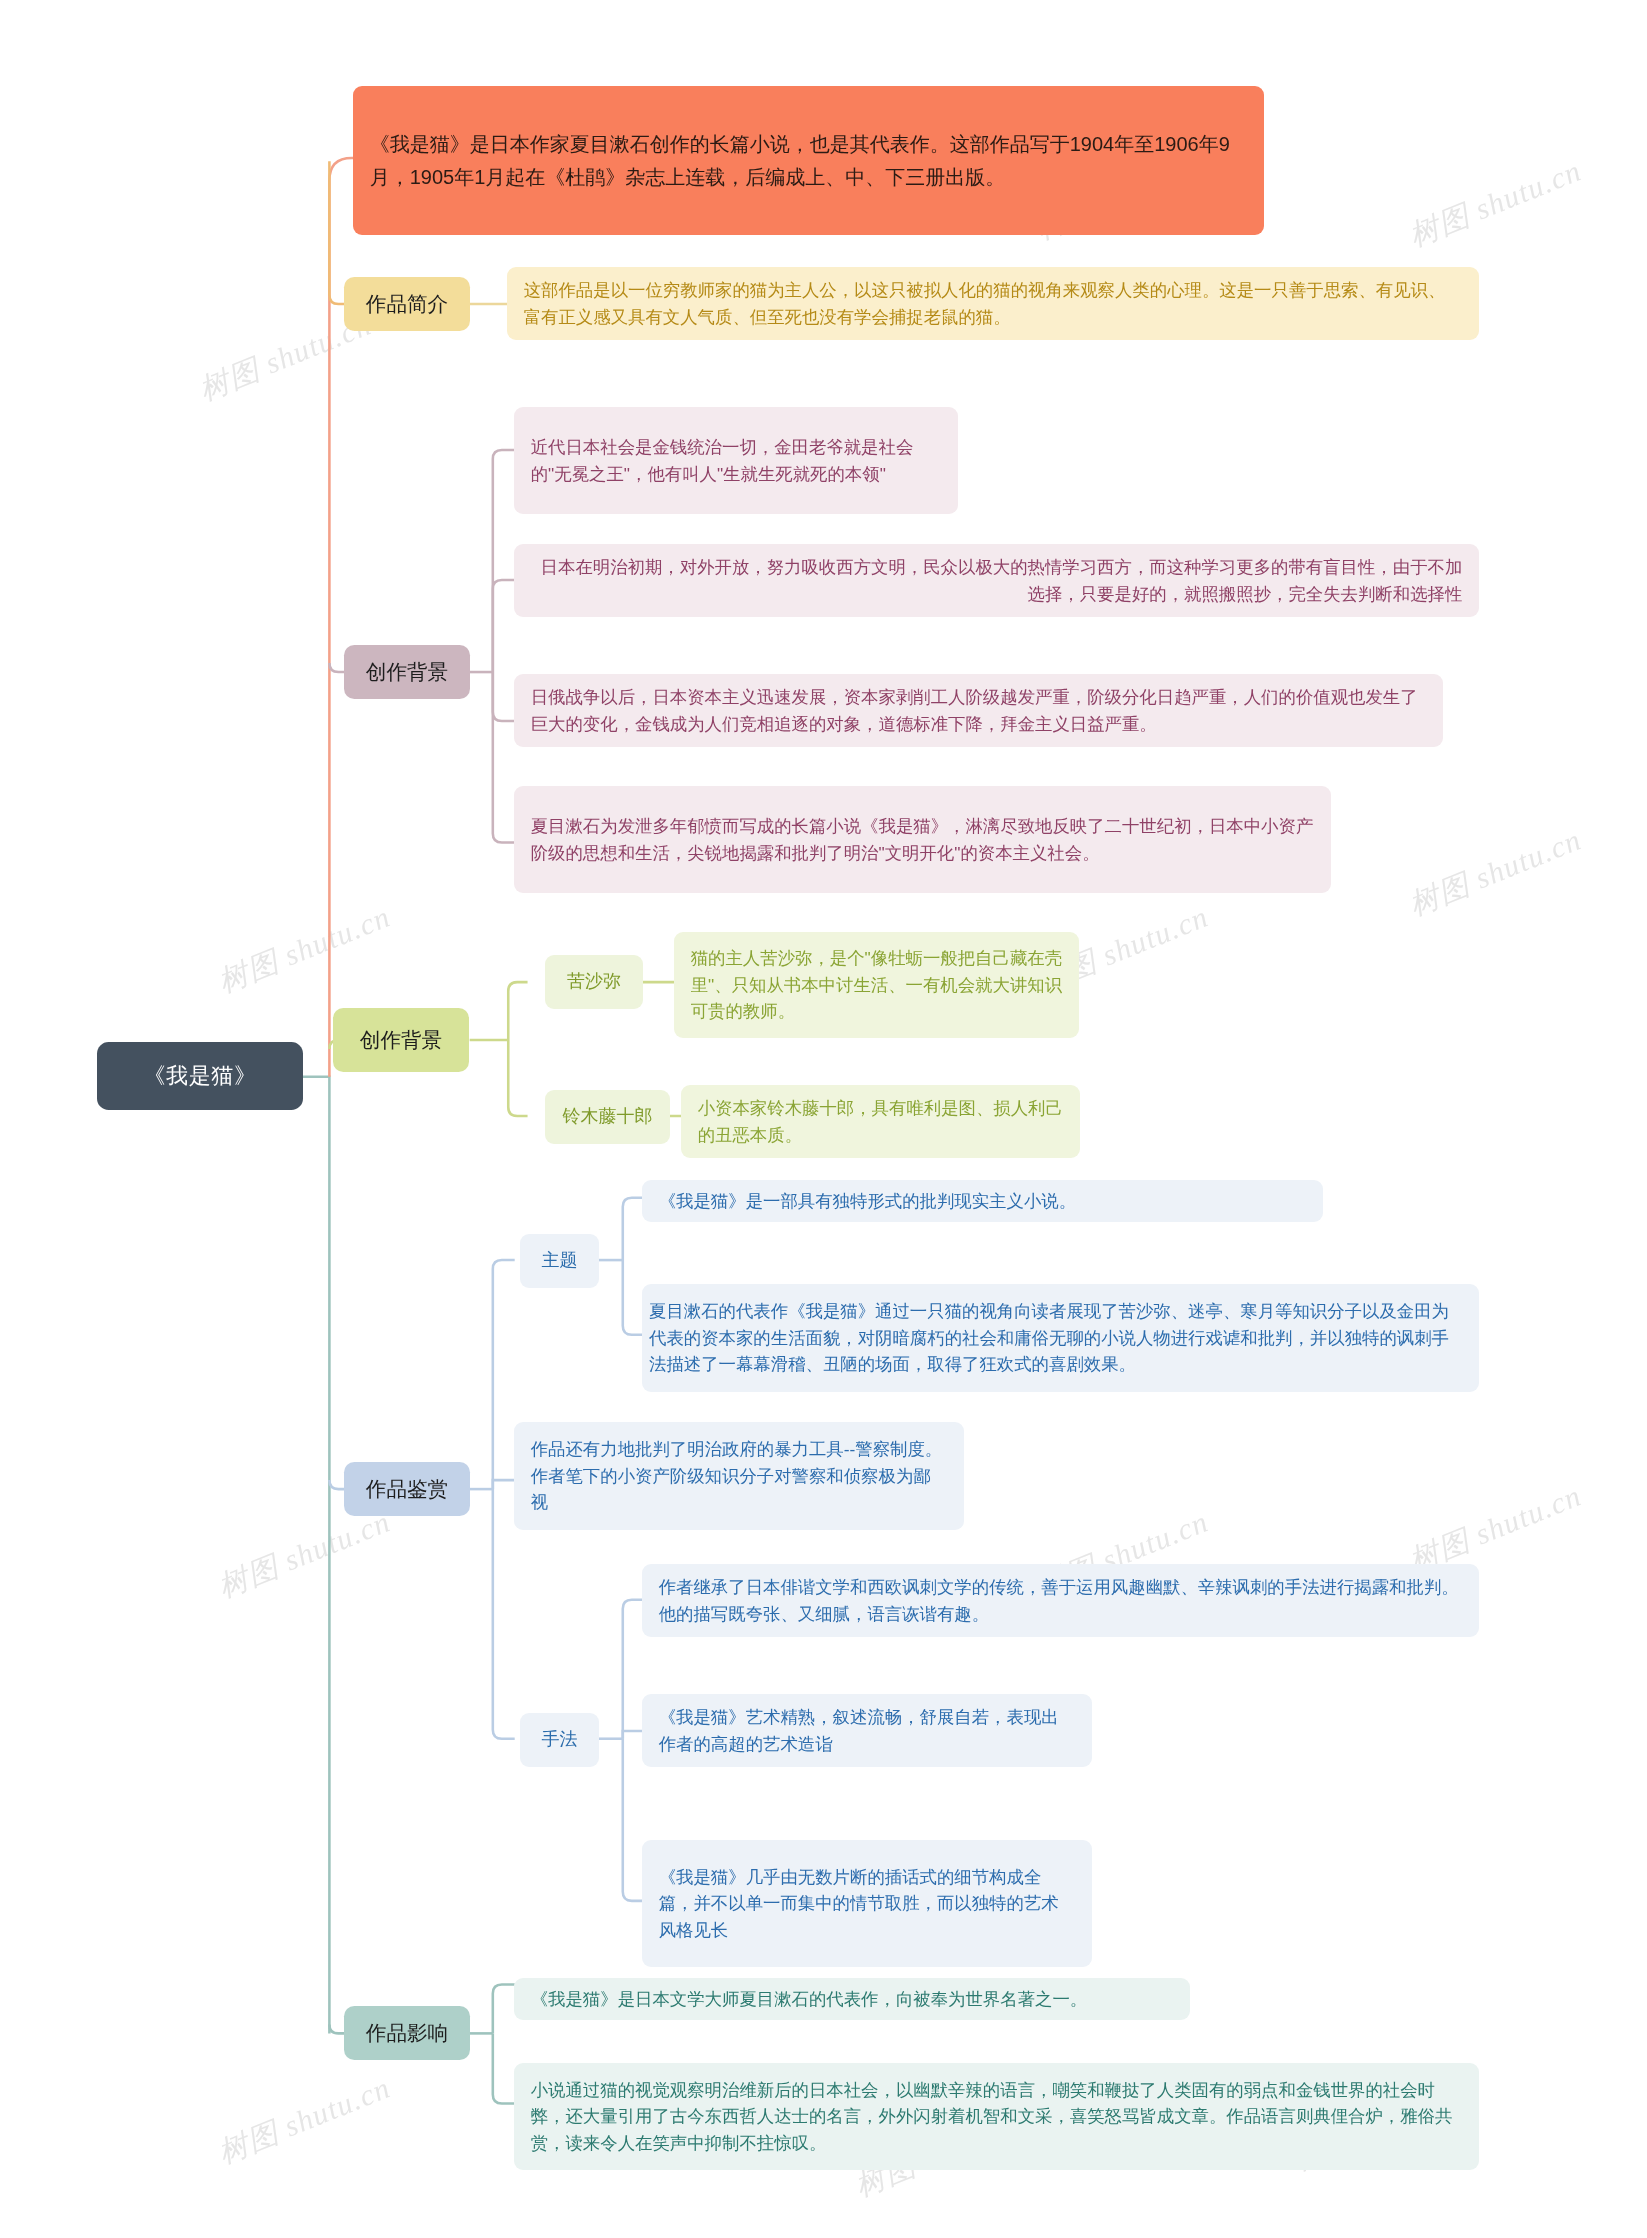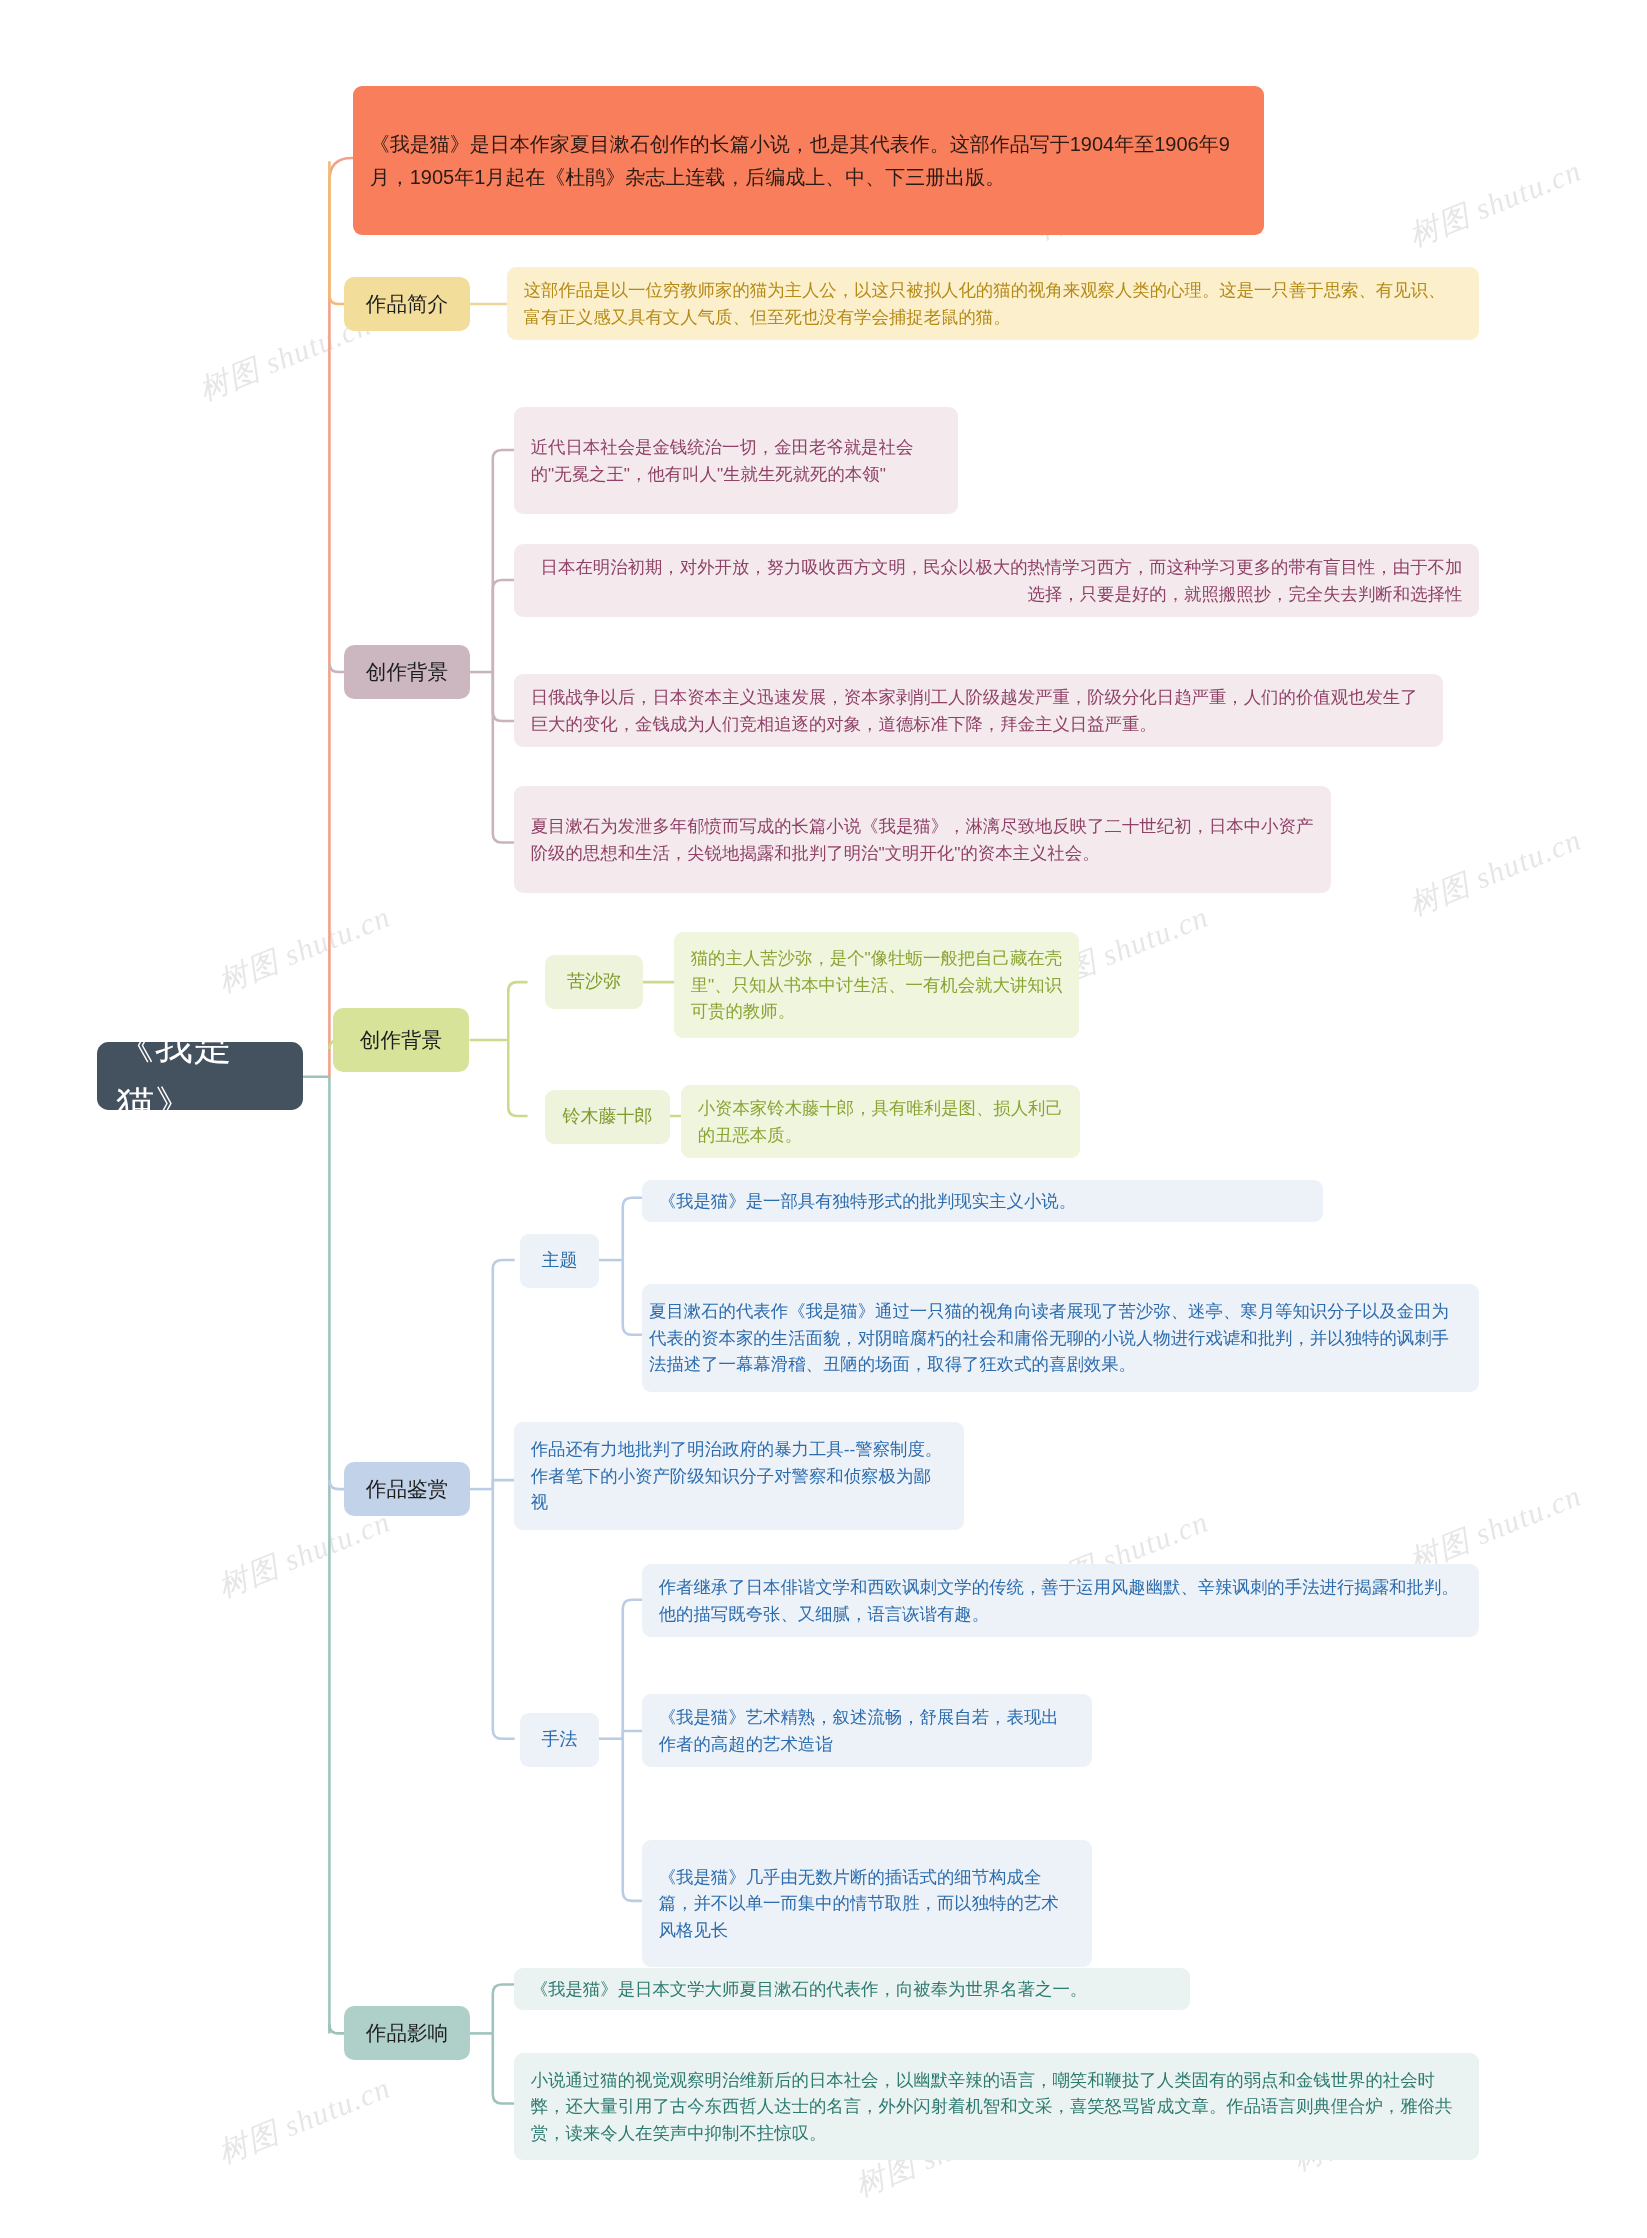--- a/index.html
+++ b/index.html
@@ -39,21 +39,21 @@
     display:flex;
     align-items:center;
     line-height:1.52;
     white-space:pre-wrap;
     word-break:break-word;
   }
 
   .root{
     background:#44515f;
     color:#ffffff;
-    font-size:38px;
+    font-size:22px;
     justify-content:center;
     border-radius:11.6px;
     padding:14px 19.3px;
     letter-spacing:0.6px;
   }
 
   
   .branch{
     font-size:20.6px;
     justify-content:center;
@@ -82,21 +82,21 @@
     font-size:17.4px;
     padding:13px 16.7px;
     border-radius:9px;
     align-items:center;
   }
   .l-orange{background:#f97f5c;color:#2b1b14;font-size:20px;line-height:1.62;}
   .l-yellow{background:#fbefcc;color:#b58a16;}
   .l-pink  {background:#f4eaee;color:#8f4166;}
   .l-green {background:#f0f5dd;color:#8aa434;}
   .l-blue  {background:#edf2f8;color:#2c6cad;}
-  .l-teal  {background:#eaf3f1;color:#2c7a70;}
+  .l-teal  {background:#eaf3f1;color:#2c7a70;margin-top:10px;}
 </style>
 </head>
 <body>
 
 <div id="watermarks">
   <span class="wm" style="left:193px;  top:373px;">树图 shutu.cn</span>
   <span class="wm" style="left:1030px; top:212px;">树图 shutu.cn</span>
   <span class="wm" style="left:1403px; top:219px;">树图 shutu.cn</span>
   <span class="wm" style="left:212px;  top:965px;">树图 shutu.cn</span>
   <span class="wm" style="left:1030px; top:965px;">树图 shutu.cn</span>

